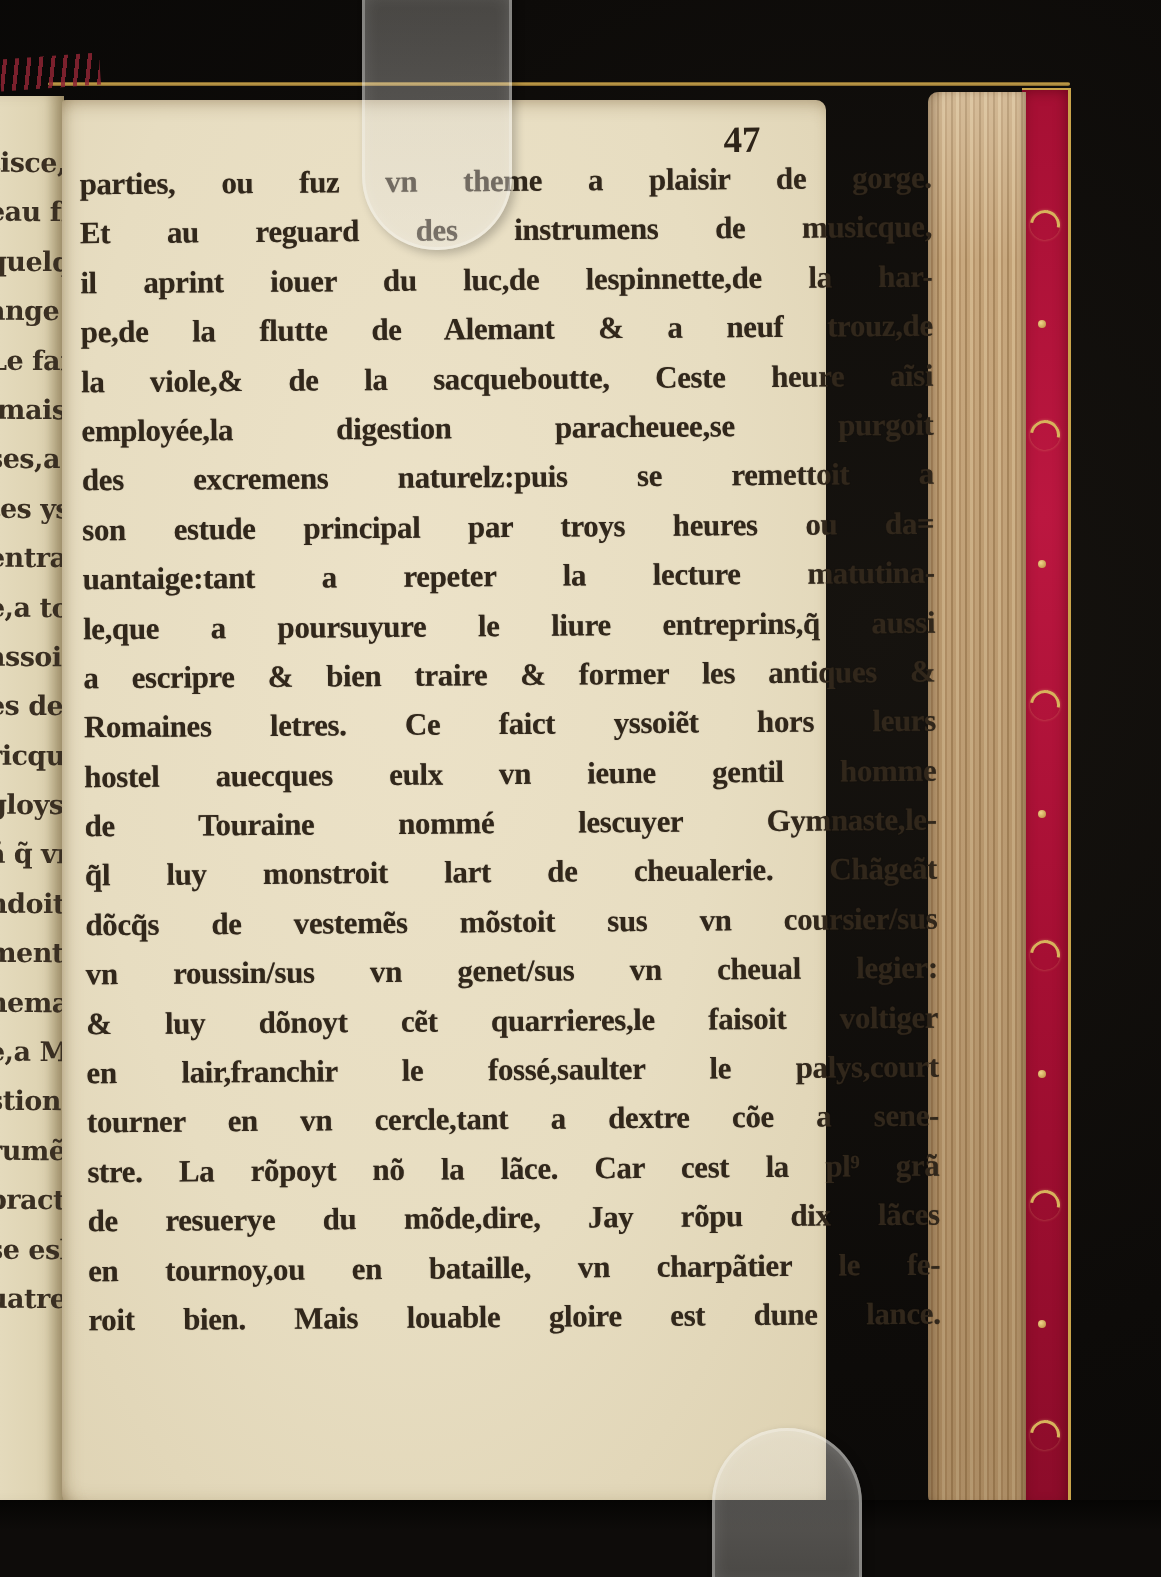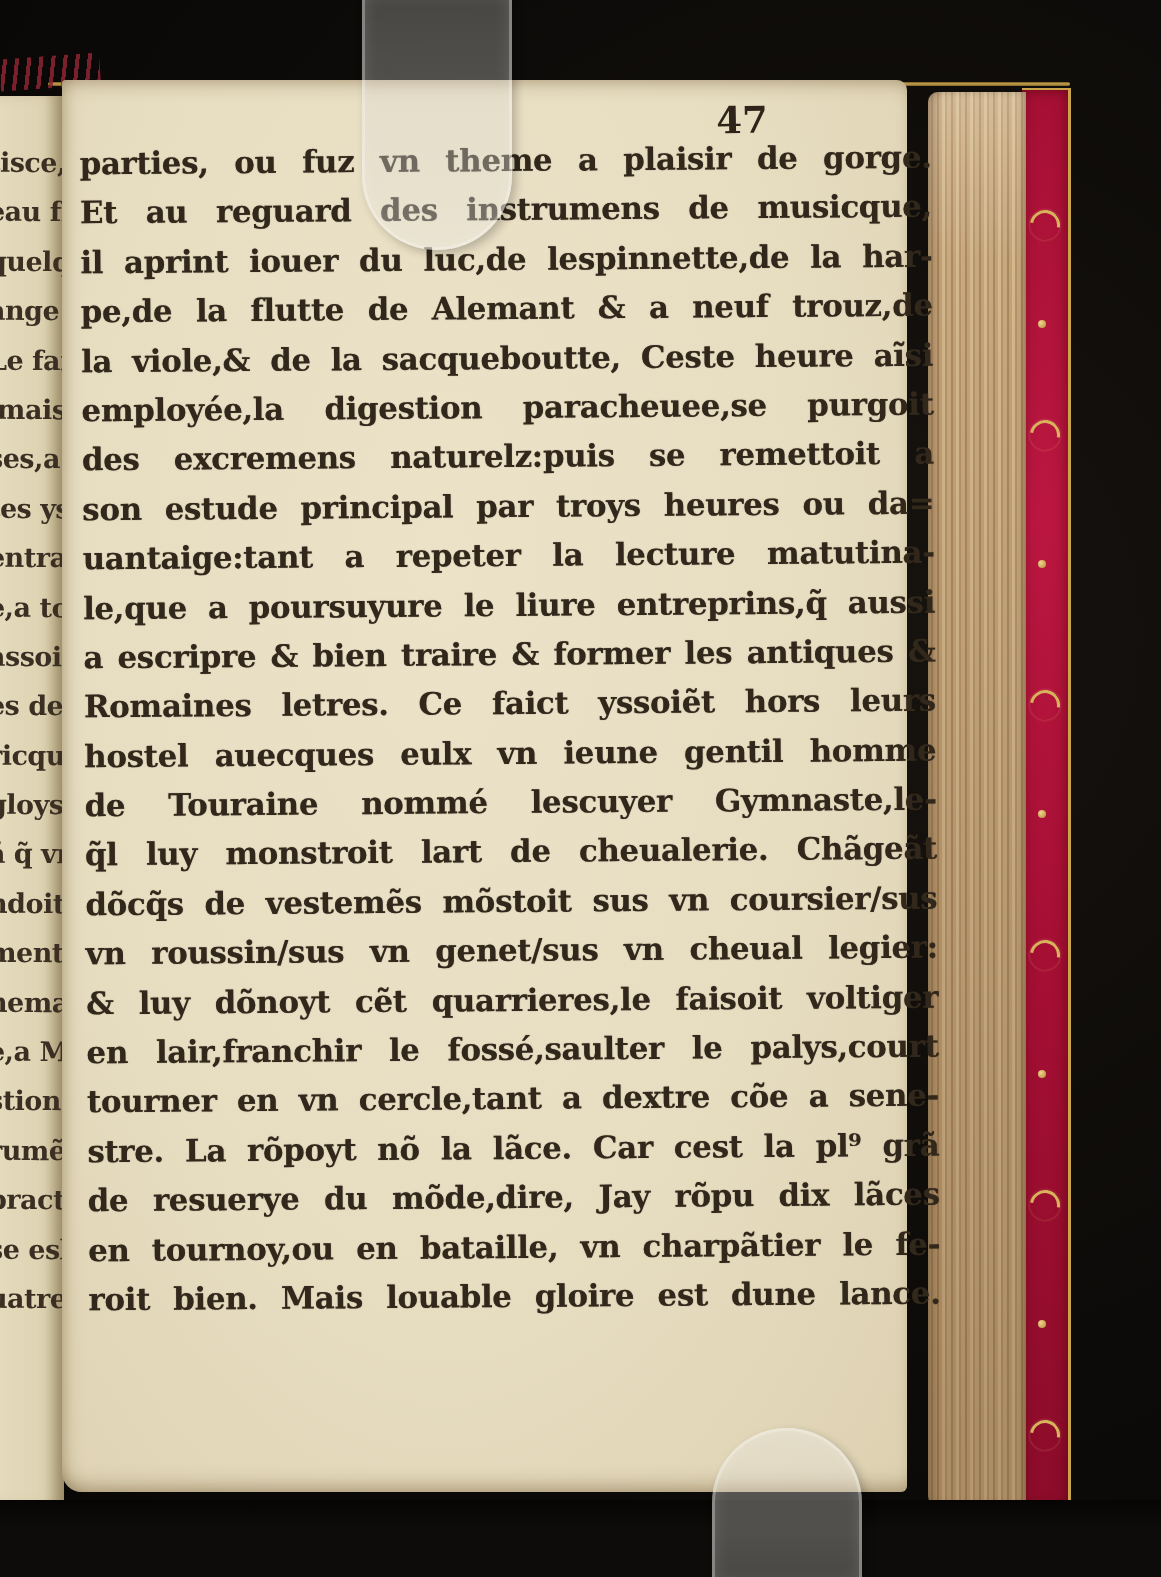--- a/index.html
+++ b/index.html
@@ -64,27 +64,28 @@
   .prev-page .frag{
     white-space:nowrap;overflow:hidden;
     height:49.4px;line-height:49.4px;
     font-size:27px;font-weight:700;color:#3a2f22;
     text-indent:-12px;letter-spacing:-.5px;
     transform:rotate(.4deg);
   }
   .prev-page .spacer{height:42px;}
   
   .main-page{
-    position:absolute;left:62px;top:80px;width:845px;height:1412px;
+    position:absolute;left:62px;top:100px;width:764px;height:1412px;
     background:
       radial-gradient(ellipse at 45% 35%, #ece2c8 0%, #e7ddc1 55%, #ddd1b1 100%);
     border-radius:4px 10px 6px 20px;
     box-shadow: inset 0 14px 18px -12px rgba(110,85,45,.45),
                 inset 0 -16px 20px -12px rgba(110,85,45,.5),
                 inset 14px 0 18px -12px rgba(110,85,45,.35);
+    font-family: Liberation Serif, serif;
   }
   .page-number{
     position:absolute;left:620px;top:18px;width:120px;
     font-size:37px;font-weight:700;color:#2e2419;text-align:center;
     transform:rotate(-1deg);
   }
   .text-block{
     position:absolute;left:22px;top:56px;width:852px;
     transform:rotate(-.45deg);
   }

